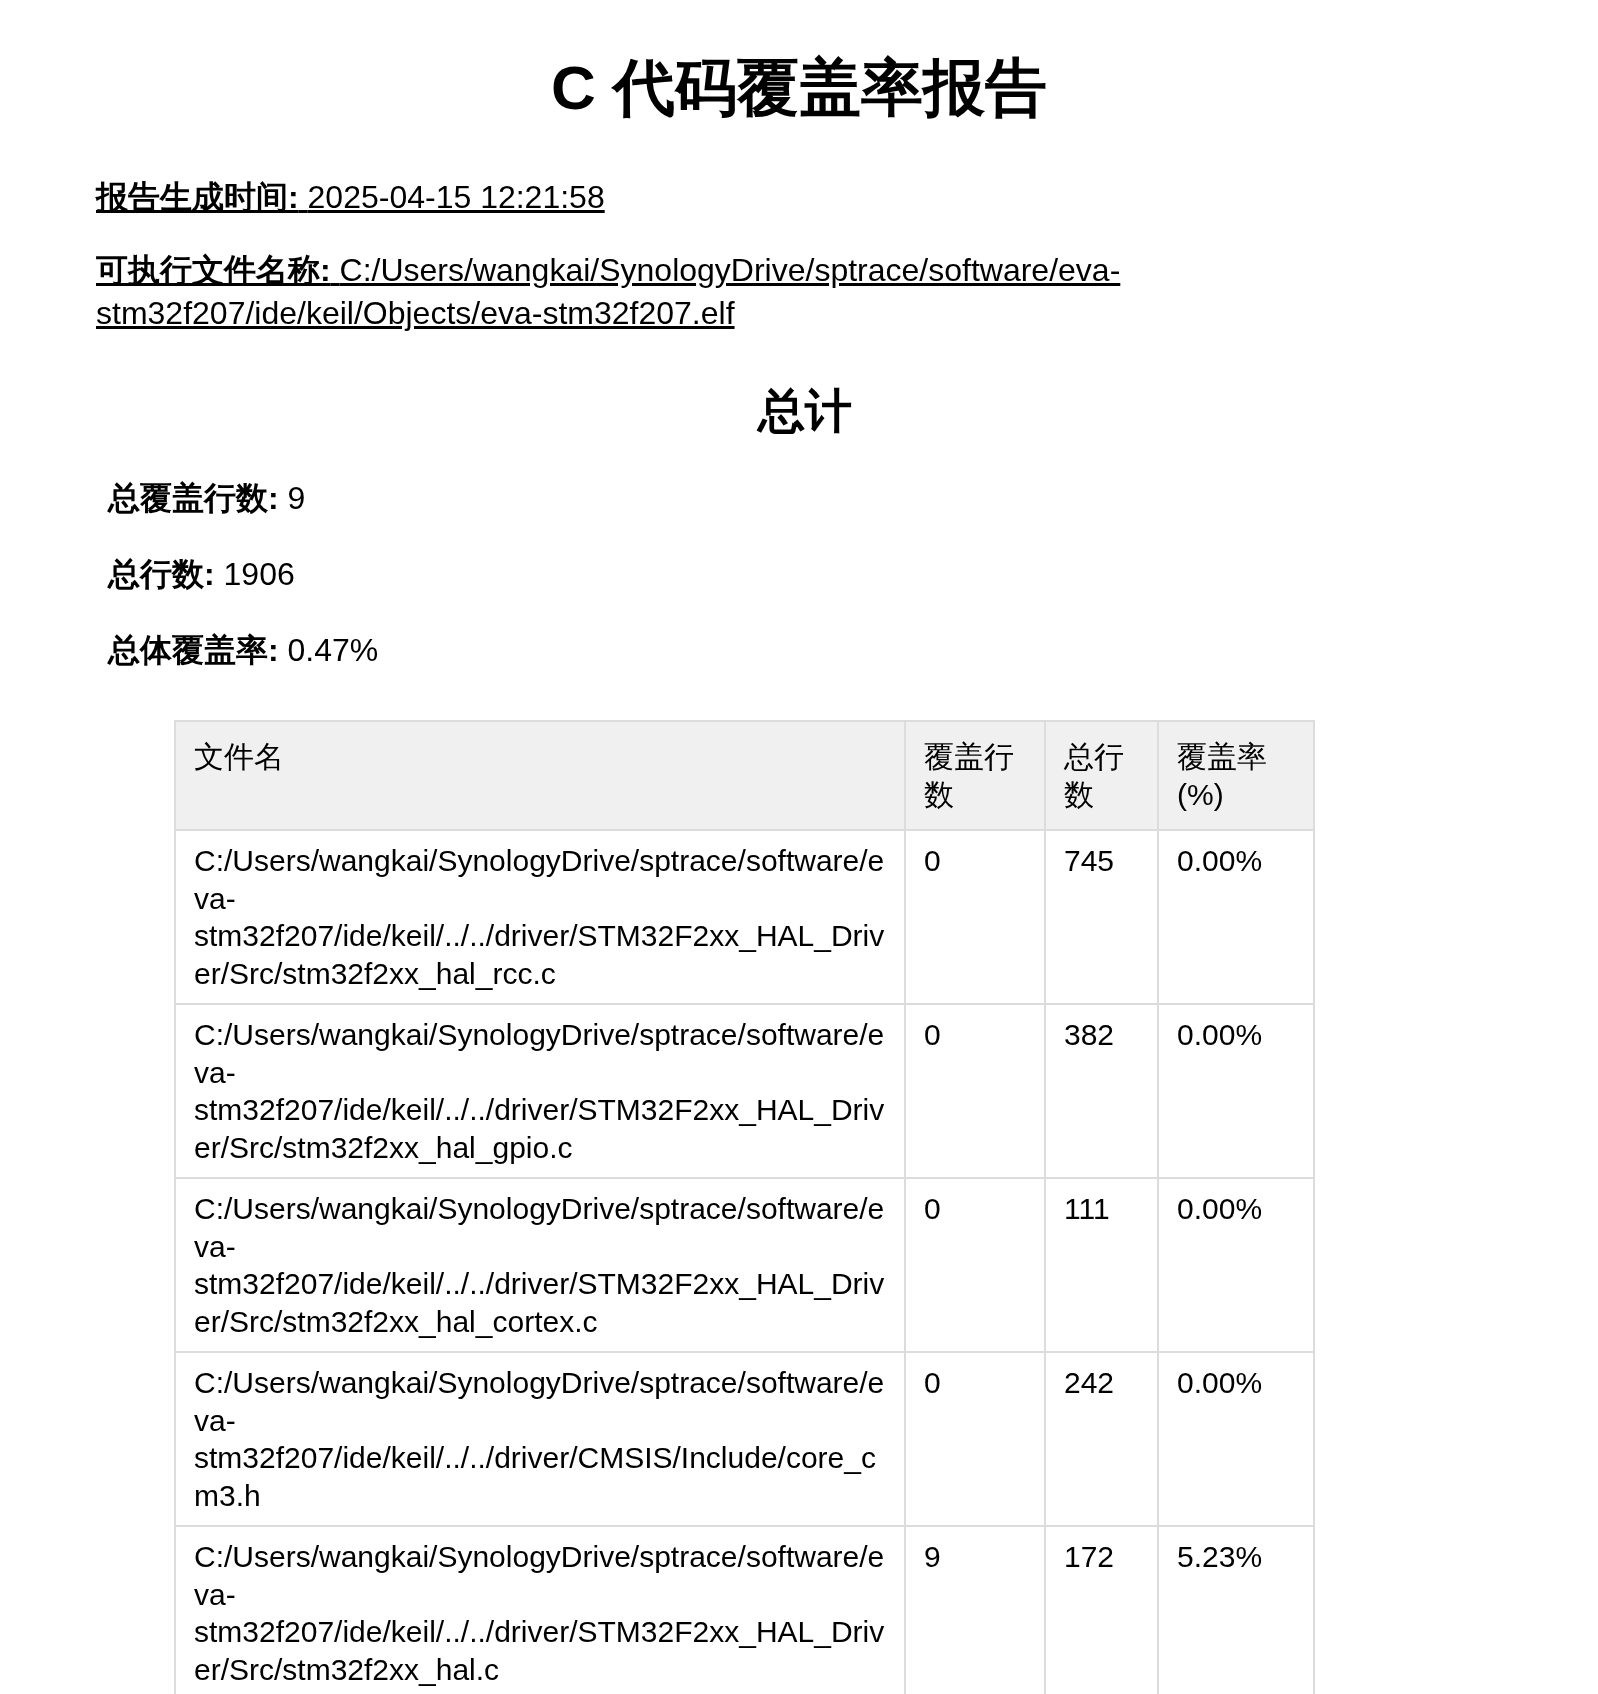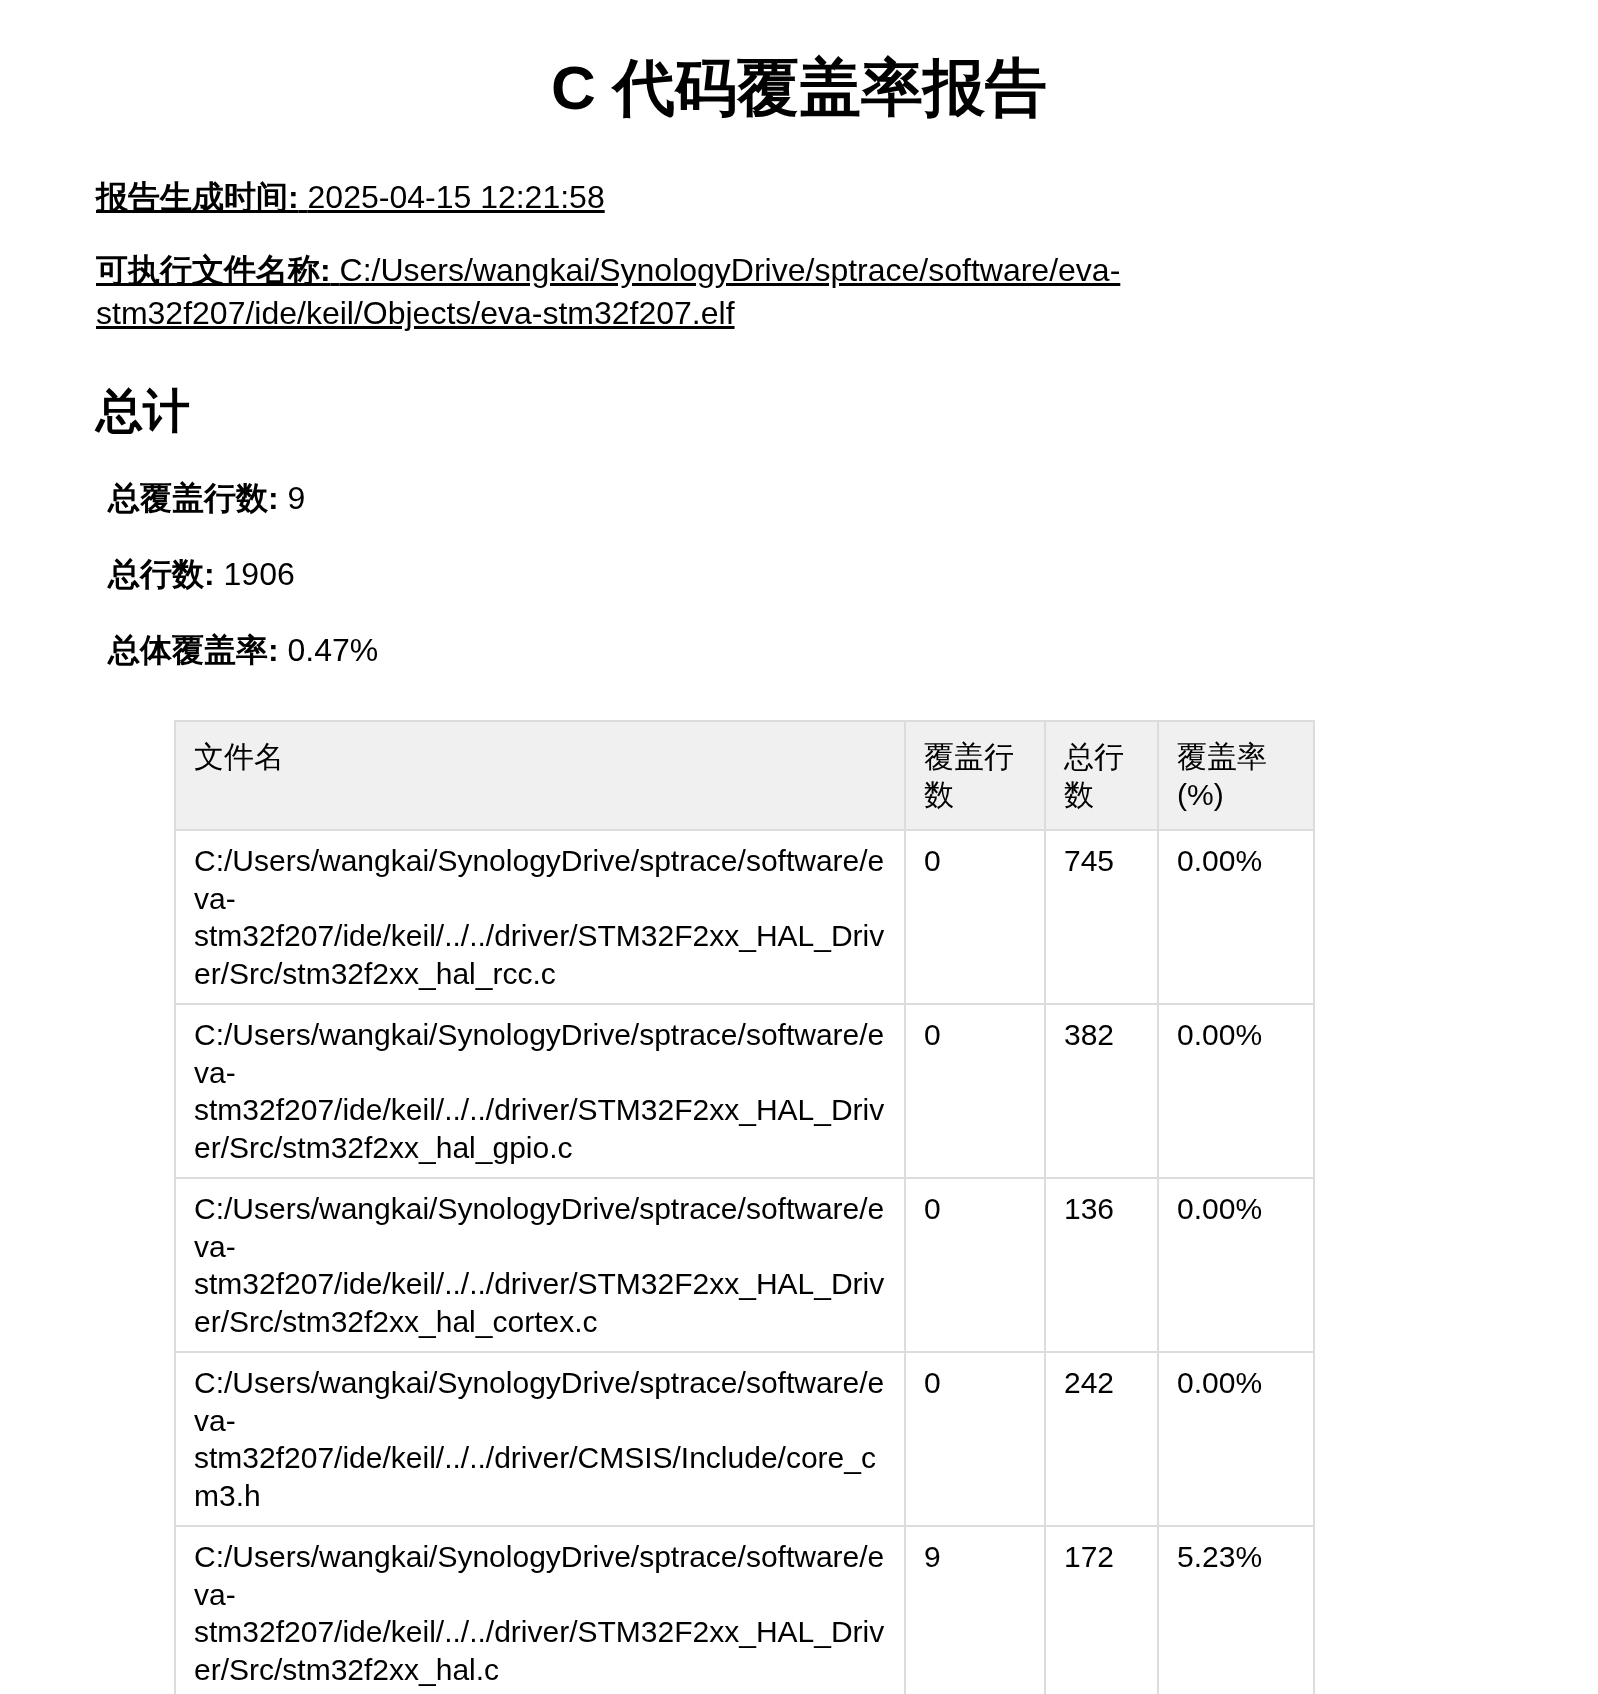--- a/index.html
+++ b/index.html
@@ -26,21 +26,22 @@
   p.meta-line {
     font-size: 32px;
     line-height: 1.35;
     margin: 30px 0;
     text-decoration: underline;
   }
   p.meta-line strong, p.summary-line strong { font-weight: bold; }
   h2.summary-heading {
     font-size: 47px;
     font-weight: bold;
-    margin: 44px 0 34px 0;
+    margin: 44px 0 34px 12px;
+    text-align: center;
   }
   p.summary-line {
     font-size: 32px;
     line-height: 1.35;
     margin: 33px 12px;
   }
   table.coverage-table {
     border-collapse: collapse;
     table-layout: fixed;
     margin: 48px 0 0 78px;
@@ -121,21 +122,21 @@
         </tr>
         <tr>
           <td class="col-file">C:/Users/wangkai/SynologyDrive/sptrace/software/eva-stm32f207/ide/keil/../../driver/STM32F2xx_HAL_Driver/Src/stm32f2xx_hal_gpio.c</td>
           <td class="col-covered">0</td>
           <td class="col-total">382</td>
           <td class="col-rate">0.00%</td>
         </tr>
         <tr>
           <td class="col-file">C:/Users/wangkai/SynologyDrive/sptrace/software/eva-stm32f207/ide/keil/../../driver/STM32F2xx_HAL_Driver/Src/stm32f2xx_hal_cortex.c</td>
           <td class="col-covered">0</td>
-          <td class="col-total">136</td>
+          <td class="col-total">111</td>
           <td class="col-rate">0.00%</td>
         </tr>
         <tr>
           <td class="col-file">C:/Users/wangkai/SynologyDrive/sptrace/software/eva-stm32f207/ide/keil/../../driver/CMSIS/Include/core_cm3.h</td>
           <td class="col-covered">0</td>
           <td class="col-total">242</td>
           <td class="col-rate">0.00%</td>
         </tr>
         <tr>
           <td class="col-file">C:/Users/wangkai/SynologyDrive/sptrace/software/eva-stm32f207/ide/keil/../../driver/STM32F2xx_HAL_Driver/Src/stm32f2xx_hal.c</td>

